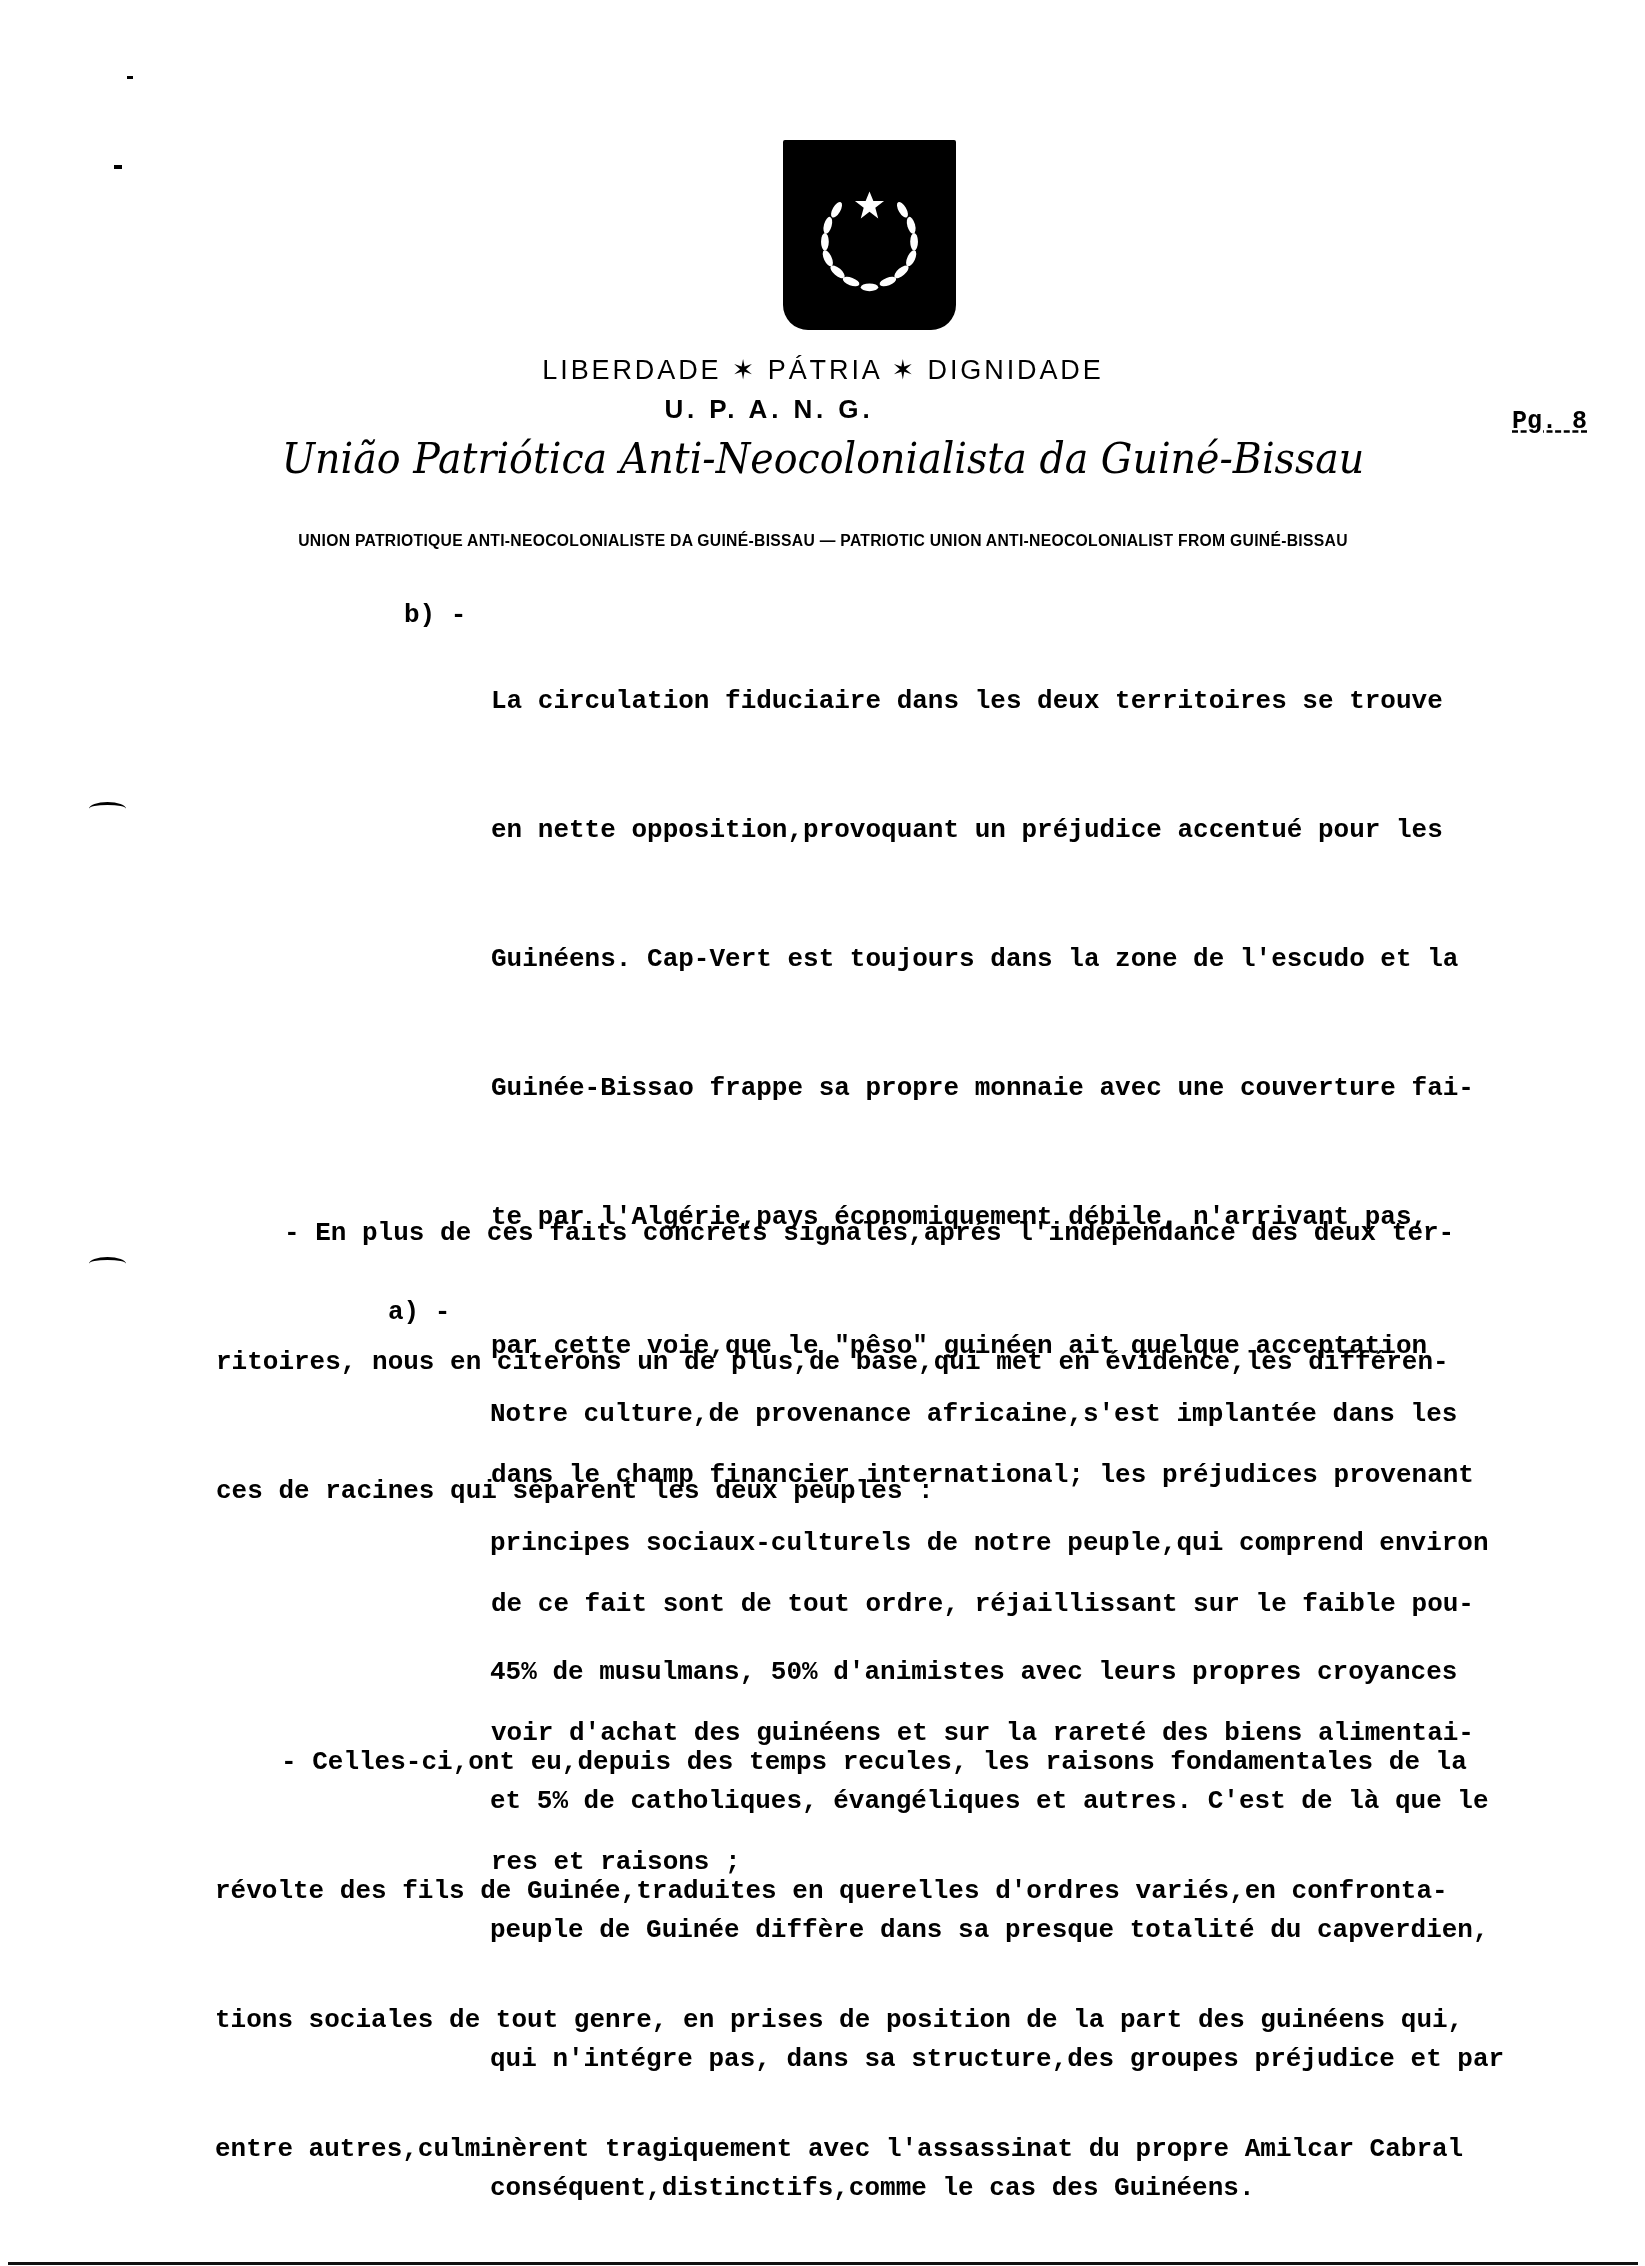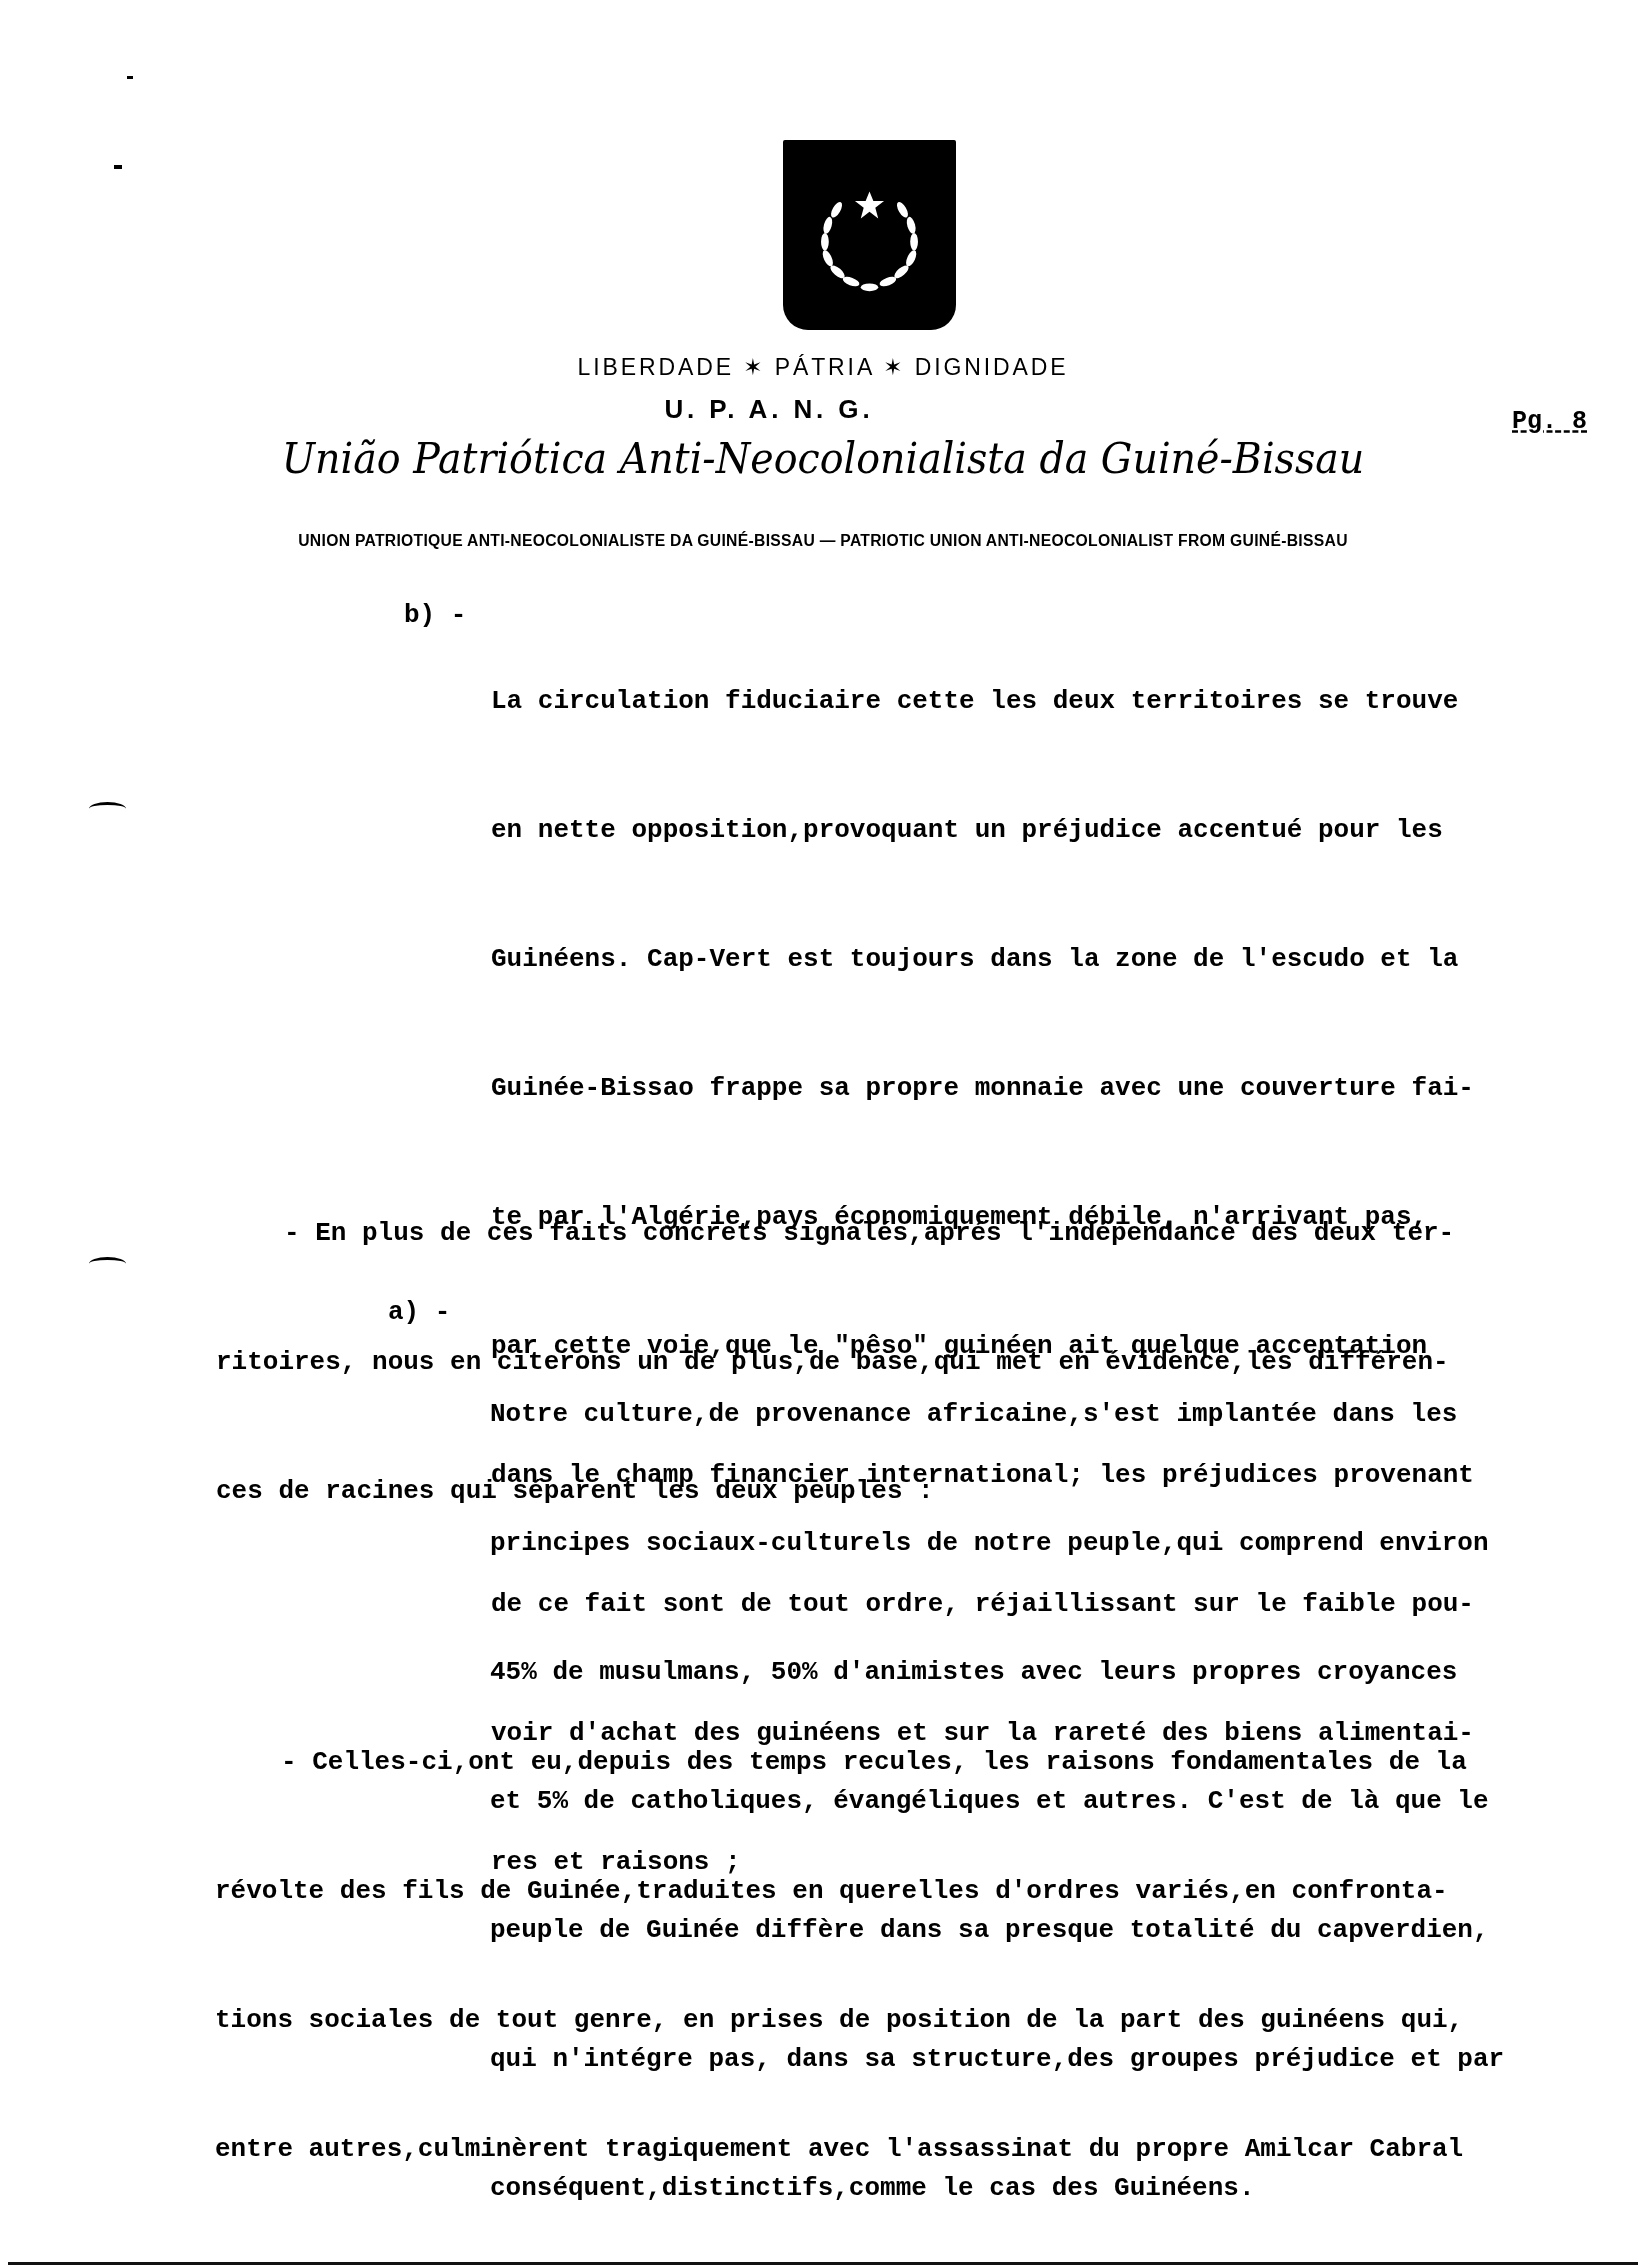--- a/index.html
+++ b/index.html
@@ -1,21 +1,21 @@
 <!DOCTYPE html>
 <html><head>
 <meta charset="utf-8">
 <style>
   html, body { margin: 0; padding: 0; background: #ffffff; }
   body { width: 1646px; height: 2267px; position: relative; overflow: hidden; color: #000; }
   .mark { position: absolute; background: #000; }
   .hole { position: absolute; width: 37px; height: 13.6px; border-top: 3.9px solid #000; border-radius: 50% 50% 0 0; box-sizing: border-box; }
   .shield { position: absolute; left: 783px; top: 140px; width: 173px; height: 190px; background: #000; border-radius: 1.9px 1.9px 25px 25px; }
   .shield svg { position: absolute; left: 0; top: 0; }
-  .motto { position: absolute; left: 0; width: 1646px; top: 354px; text-align: center; font-family: "Liberation Sans", sans-serif; font-size: 23px; letter-spacing: 2.9px; }
+  .motto { position: absolute; left: 0; width: 1646px; top: 354px; text-align: center; font-family: "Liberation Sans", sans-serif; font-size: 27px; letter-spacing: 2.9px; }
   .acronym { position: absolute; left: 0; width: 1538px; top: 394px; text-align: center; font-family: "Liberation Sans", sans-serif; font-size: 26px; font-weight: bold; letter-spacing: 3.9px; }
   .pg { position: absolute; left: 1512px; top: 386px; font-family: "Liberation Mono", monospace; font-size: 25px; font-weight: bold; text-decoration: underline dashed; margin-top: 21px; }
   .script { position: absolute; left: 0; width: 1646px; top: 433px; text-align: center; font-family: "DejaVu Serif", serif; font-style: italic; font-size: 43px; transform: scaleX(0.92); }
   .subtitle { position: absolute; left: 0; width: 1646px; top: 532px; text-align: center; font-family: "Liberation Sans", sans-serif; font-size: 16px; font-weight: bold; letter-spacing: 0.3px; transform: scaleX(0.98); }
   .tw { font-family: "Liberation Mono", "DejaVu Sans Mono", monospace; font-size: 26px; font-weight: bold; line-height: 43px; white-space: pre; position: absolute; }
   .line { display: block; height: 43px; }
   .bottom-rule { position: absolute; left: 7.8px; top: 2262px; width: 1630px; height: 2.9px; background: #111; }
 </style>
 </head>
 <body>
@@ -47,21 +47,21 @@
 </div>
 
 <div class="motto">LIBERDADE ✶ PÁTRIA ✶ DIGNIDADE</div>
 <div class="acronym">U. P. A. N. G.</div>
 <div class="pg">Pg. 8</div>
 <div class="script">União Patriótica Anti-Neocolonialista da Guiné-Bissau</div>
 <div class="subtitle">UNION PATRIOTIQUE ANTI-NEOCOLONIALISTE DA GUINÉ-BISSAU — PATRIOTIC UNION ANTI-NEOCOLONIALIST FROM GUINÉ-BISSAU</div>
 
 <div class="tw" style="left:404px;top:594px;">b) -</div>
 <div class="tw" style="left:491px;top:594px;">
-  <span class="line">La circulation fiduciaire cette les deux territoires se trouve</span>
+  <span class="line">La circulation fiduciaire dans les deux territoires se trouve</span>
   <span class="line">en nette opposition,provoquant un préjudice accentué pour les</span>
   <span class="line">Guinéens. Cap-Vert est toujours dans la zone de l'escudo et la</span>
   <span class="line">Guinée-Bissao frappe sa propre monnaie avec une couverture fai-</span>
   <span class="line">te par l'Algérie,pays économiquement débile, n'arrivant pas,</span>
   <span class="line">par cette voie,que le "pêso" guinéen ait quelque acceptation</span>
   <span class="line">dans le champ financier international; les préjudices provenant</span>
   <span class="line">de ce fait sont de tout ordre, réjaillissant sur le faible pou-</span>
   <span class="line">voir d'achat des guinéens et sur la rareté des biens alimentai-</span>
   <span class="line">res et raisons ;</span>
 </div>

